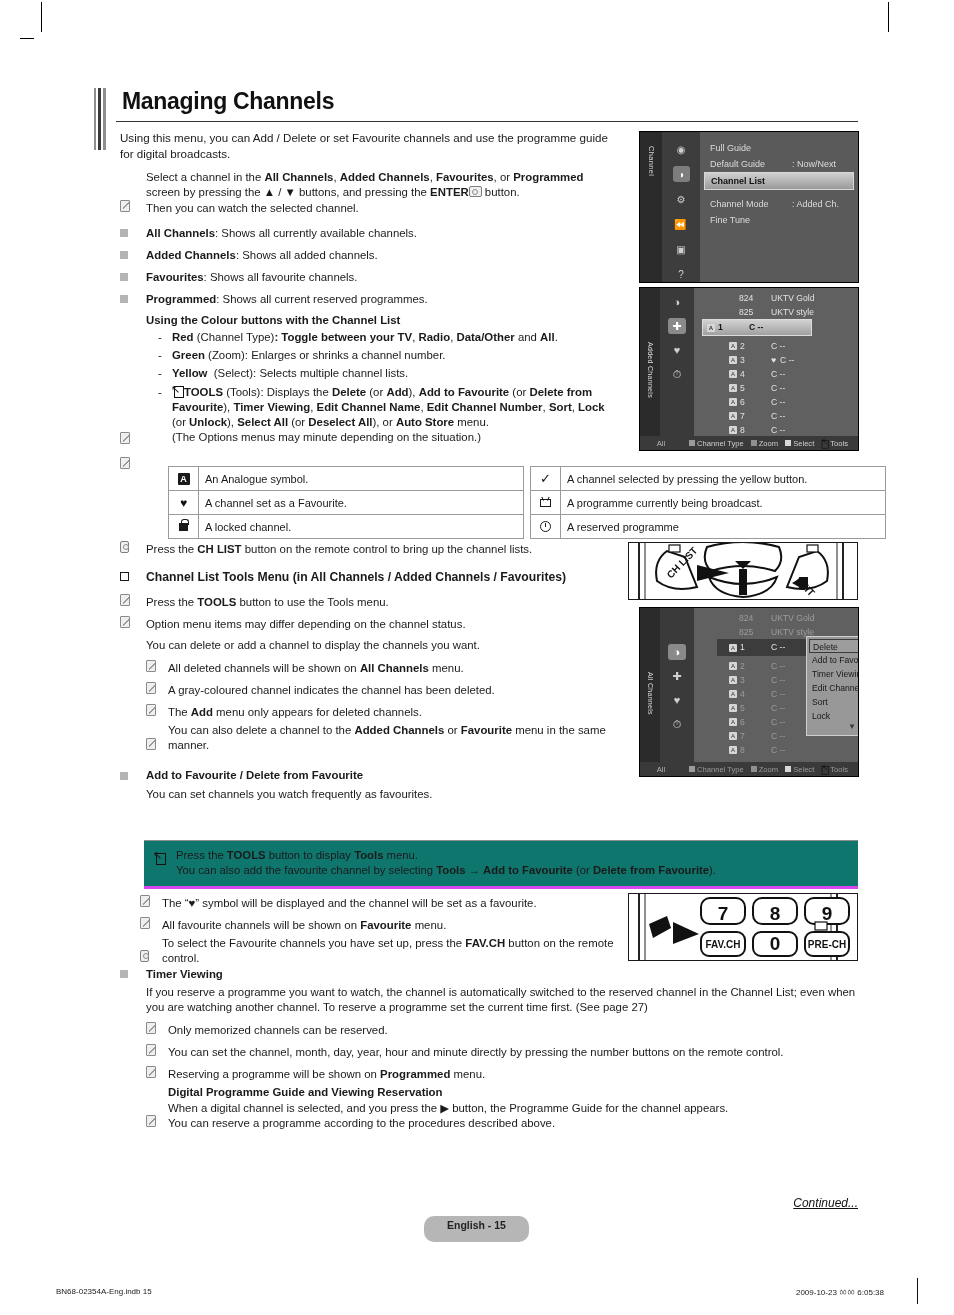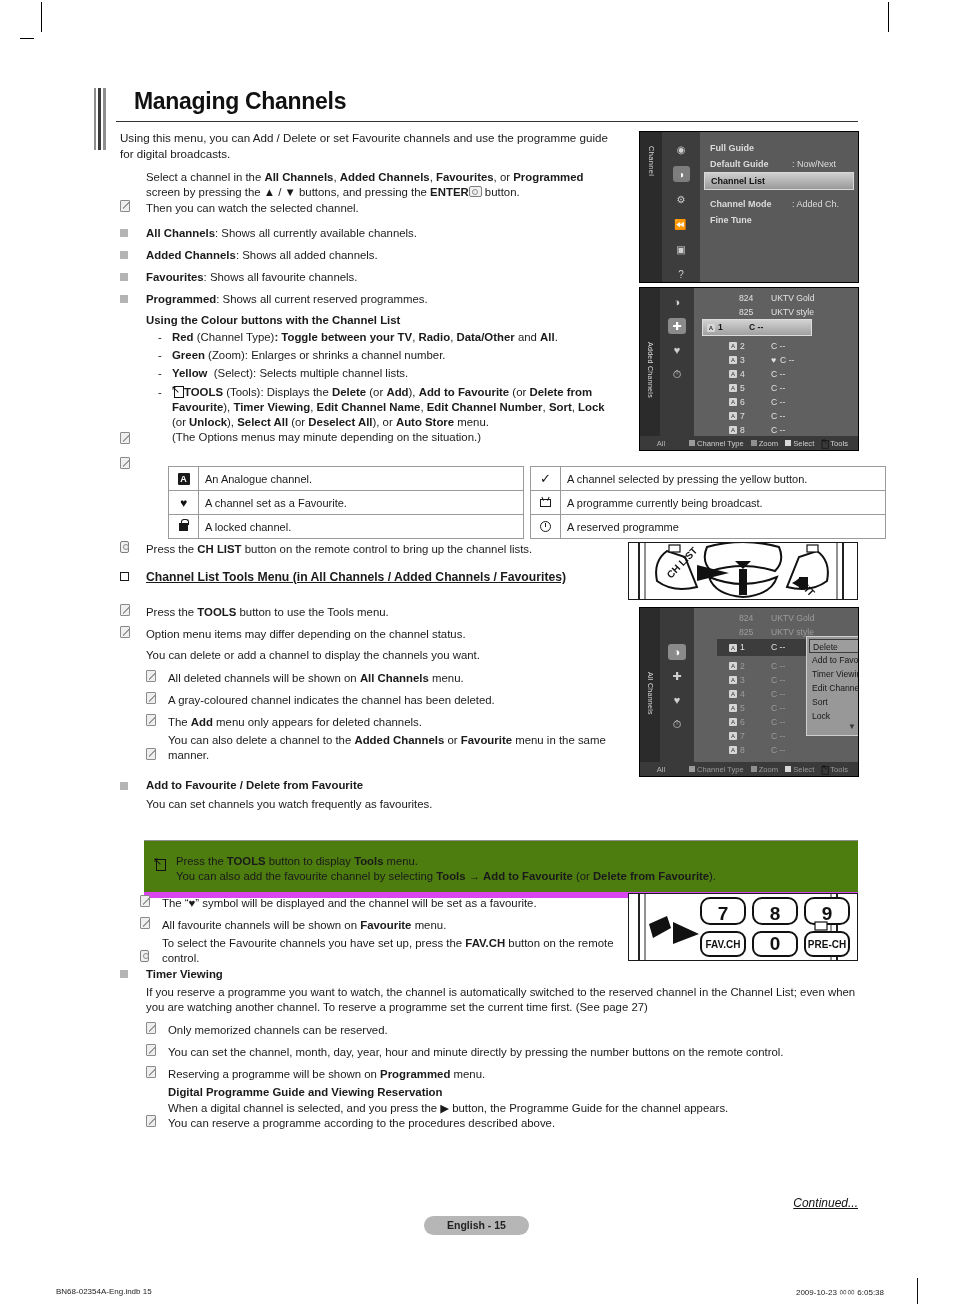--- a/index.html
+++ b/index.html
@@ -20,21 +20,21 @@
 
   
   .page { position:absolute; left:0; top:0; width:954px; height:1315px; }
 
   
   .title-wrap { position:absolute; left:94px; top:88px; width:764px; }
   .title-bars { position:absolute; left:0px; top:0px; width:14px; height:62px;
     background:linear-gradient(to right,#8e8e8e 0,#8e8e8e 2px,#ffffff 2px,#ffffff 4px,#3a3a3a 4px,#3a3a3a 7px,#ffffff 7px,#ffffff 9px,#8e8e8e 9px,#8e8e8e 12px,#ffffff 12px,#ffffff 14px);
   }
   h1.title {
-    margin:0; padding:0 0 6px 40px;
+    margin:0; padding:0 0 6px 28px;
     font-size:23px; font-weight:bold; letter-spacing:-0.3px;
     color:#111;
   }
   .title-rule { margin-left:22px; border-bottom:1.3px solid #333; width:742px; }
 
   
   .body-col { position:absolute; left:120px; top:130px; width:520px; }
 
   p, li, div.t { font-size:11.4px; line-height:15.2px; }
   b, strong { font-weight:bold; }
@@ -105,23 +105,23 @@
   .icon-clock { display:inline-block; width:11px; height:11px; border:1.4px solid #1a1a1a;
      border-radius:50%; position:relative; margin-top:1px;}
   .icon-clock:after{content:""; position:absolute; left:4.2px; top:1.5px; width:1.2px; height:4.2px; background:#1a1a1a;}
   .sub-head { font-size:11.4px; font-weight:bold; }
 
   .para-ind { margin:0 0 4px 26px; font-size:11.4px; line-height:15.2px; }
   .sub-list { margin:0 0 0 26px; }
 
   
   .callout {
-    margin:10px 0 8px 24px; width:736px; background:#4d7c0f;
-    border-top:1px solid #8e8e8e; border-bottom:6px solid #d946ef;
-    padding:13px 8px 7px 10px; display:flex;
+    margin:10px 0 8px 24px; width:736px; background:#0f766e;
+    border-top:1px solid #8e8e8e; border-bottom:3px solid #d946ef;
+    padding:7px 8px 7px 10px; display:flex;
   }
   .callout .ci { width:22px; flex:0 0 22px; padding-top:1px;}
   .callout .ct { font-size:11.3px; line-height:15.4px; }
 
   
   .tv {
     width:220px; background:#4e4e4e; border:1px solid #000; position:relative;
     font-size:8.2px; color:#e8e8e8; overflow:hidden;
   }
   .tv-menu { height:152px; display:flex; }
@@ -132,21 +132,21 @@
   .tv-tab span { writing-mode:vertical-rl; letter-spacing:0.4px; }
   .tv-icons {
     width:38px; background:#3d3d3d; display:flex; flex-direction:column;
     align-items:center; padding-top:9px; gap:9px;
   }
   .tvi { width:17px; height:16px; border-radius:3px; display:flex;
     align-items:center; justify-content:center; font-size:10px; color:#cfcfcf;}
   .tvi.sel { background:#7d7d7d; color:#fff; }
   .tv-body { flex:1; background:#5a5a5a; padding:8px 0 0 10px; position:relative;}
   .tv-li { height:16px; line-height:16px; font-size:9px; color:#dcdcdc; display:flex;}
-  .tv-li .lbl { width:82px;font-weight:bold; }
+  .tv-li .lbl { width:82px; }
   .tv-li.hl {
     background:linear-gradient(to bottom,#cfcfcf,#9a9a9a);
     color:#111; margin-left:-6px; padding-left:6px; width:150px;
     border:1px solid #d8d8d8; height:18px; line-height:16px; font-weight:bold;
   }
 
   
   .tv-list { height:160px; display:flex; }
   .cl-tab { width:20px; background:#2b2b2b; color:#ddd; font-size:7px;
      display:flex; align-items:center; justify-content:center;}
@@ -185,21 +185,21 @@
   }
   .tools-pop .ti { height:14px; line-height:14px; padding-left:3px;}
   .tools-pop .ti.first { border:1px solid #3a3a3a; background:#9d9d9d;}
   .tools-pop .arr { text-align:center; font-size:8px; color:#3a3a3a; height:10px; line-height:8px;}
 
   
   .remote { width:230px; border:1px solid #1a1a1a; background:#fff; position:relative; }
 
   
   .page-num {
-    position:absolute; left:424px; top:1216px; width:105px; height:19px;
+    position:absolute; left:424px; top:1216px; width:105px; height:26px;
     background:#b6b6b6; border-radius:10px; color:#222; font-size:10.5px;
     font-weight:bold; text-align:center; line-height:19px;
   }
   .continued {
     position:absolute; right:96px; top:1196px; font-size:12px; font-style:italic;
     text-decoration:underline; color:#111;
   }
   .foot-left { position:absolute; left:56px; top:1287px; font-size:8px; color:#222; }
   .foot-right{ position:absolute; right:70px; top:1287px; font-size:8px; color:#222; }
   .foot-tick { position:absolute; right:36px; top:1278px; width:1px; height:26px; background:#111;}
@@ -284,21 +284,21 @@
     </div>
   </div>
 
   <div style="position:absolute; left:144px; top:462px;">
     <div class="status-table">
       <div class="st-half">
         <table>
           <tbody>
               <tr>
             <td class="st-ic"><span class="icon-A">A</span></td>
-            <td class="st-tx">An Analogue channel.</td>
+            <td class="st-tx">An Analogue symbol.</td>
           </tr>
           <tr>
             <td class="st-ic"><span class="icon-heart">♥</span></td>
             <td class="st-tx">A channel set as a Favourite.</td>
           </tr>
           <tr>
             <td class="st-ic"><span class="icon-lock"></span></td>
             <td class="st-tx">A locked channel.</td>
           </tr>
         </tbody>
@@ -326,21 +326,21 @@
     </div>
   </div>
 
   <div style="position:absolute; left:120px; top:538px; width:520px;">
 
     <div class="row">
       <div class="bullet-col"><span class="ic-rem"></span></div>
       <div class="row-txt"><span>Press the </span><b>CH LIST</b><span> button on the remote control to bring up the channel lists.</span></div>
     </div>
 
-    <div class="row" style="margin-top:9px;margin-bottom:16px;text-decoration:underline;">
+    <div class="row" style="margin-top:9px;margin-bottom:6px;">
       <div class="bullet-col"><span class="ic-hsq"></span></div>
       <div class="row-txt h" style="font-size:12.2px;font-weight:bold;line-height:16px;">Channel List Tools Menu (in All Channels / Added Channels / Favourites)</div>
     </div>
 
     <div class="row tight">
       <div class="bullet-col"><span class="ic-note"></span></div>
       <div class="row-txt"><span>Press the </span><b>TOOLS</b><span> button to use the Tools menu.</span></div>
     </div>
     <div class="row">
       <div class="bullet-col"><span class="ic-note"></span></div>

